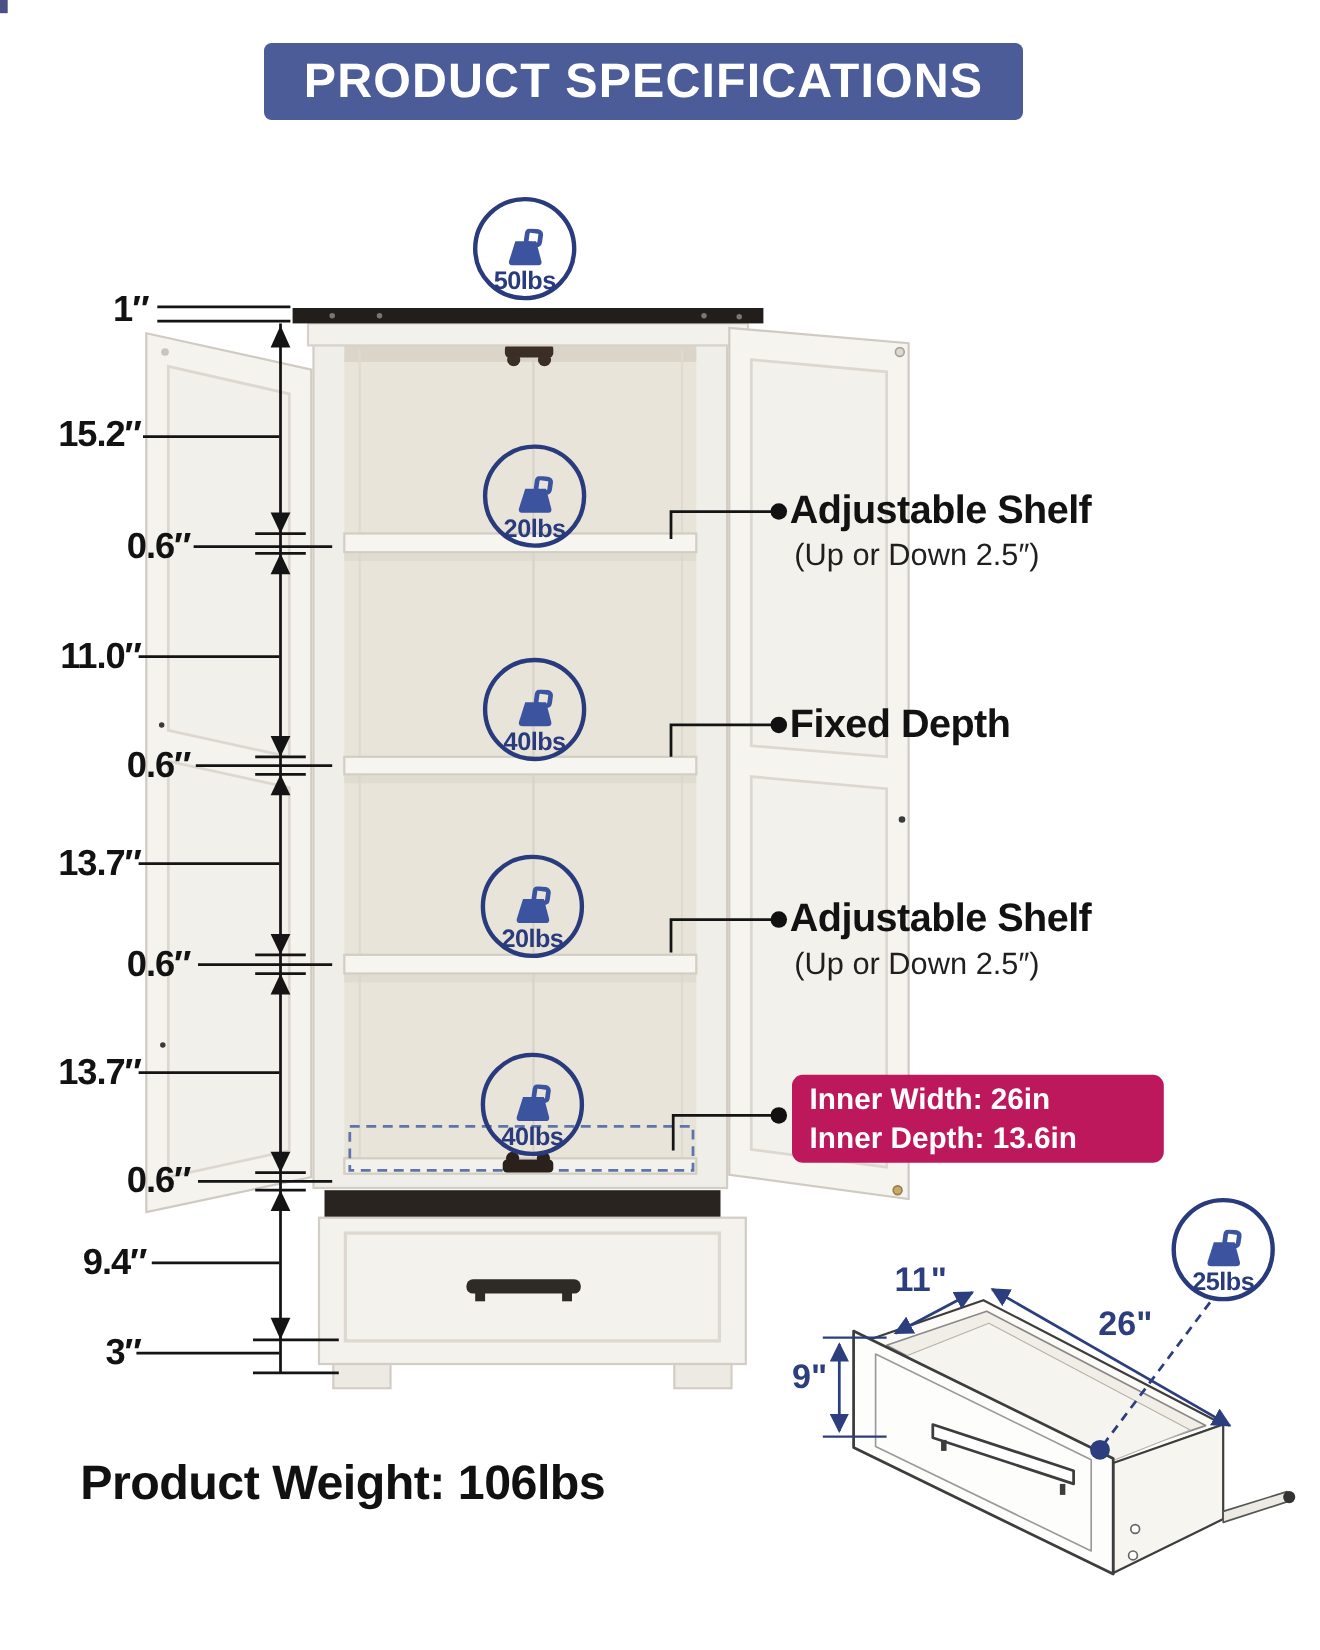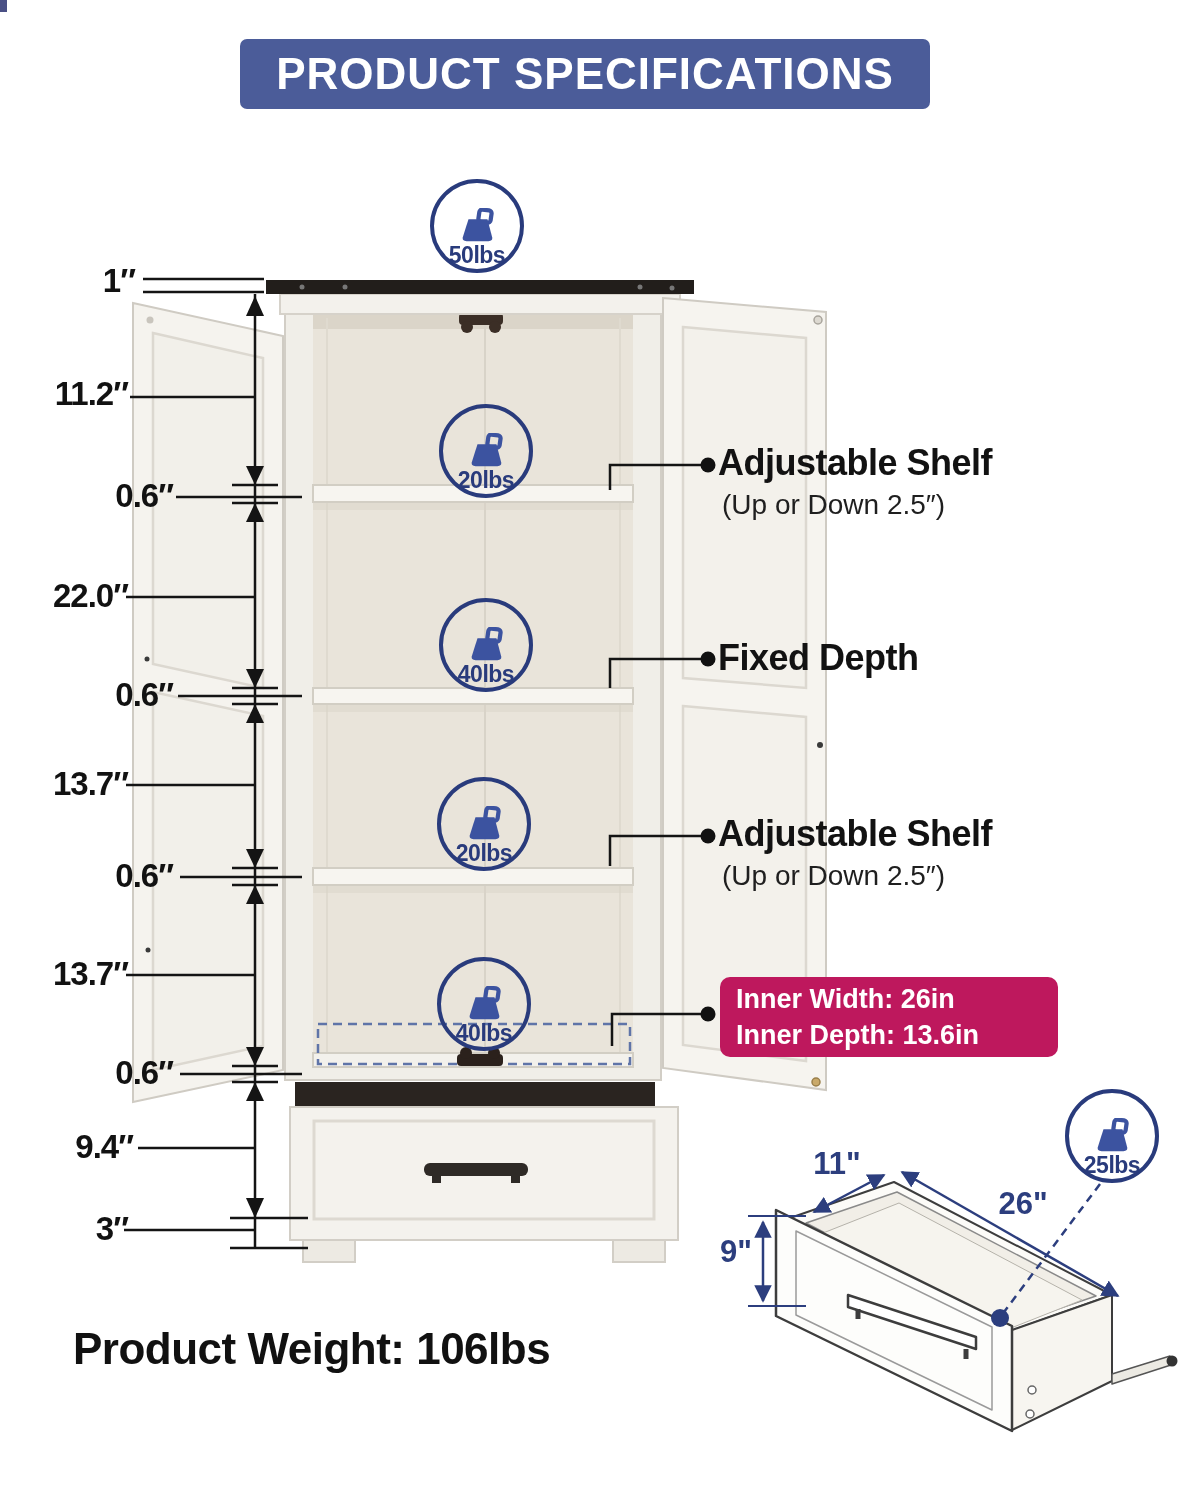--- a/index.html
+++ b/index.html
@@ -223,23 +223,23 @@
       <line x1="1100" y1="1184" x2="1004" y2="1312" stroke-dasharray="8 6"></line>
       <circle cx="1000" cy="1318" r="9" fill="#2c3e7e" stroke="none"></circle>
     </g>
   </svg>
 
   <div class="header-banner">
     <span>PRODUCT SPECIFICATIONS</span>
   </div>
 
   <div class="dim-label" style="left:15px;top:262px;">1″</div>
-  <div class="dim-label" style="left:8px;top:375px;">11.2″</div>
+  <div class="dim-label" style="left:8px;top:375px;">15.2″</div>
   <div class="dim-label" style="left:53px;top:477px;">0.6″</div>
-  <div class="dim-label" style="left:8px;top:577px;">22.0″</div>
+  <div class="dim-label" style="left:8px;top:577px;">11.0″</div>
   <div class="dim-label" style="left:53px;top:676px;">0.6″</div>
   <div class="dim-label" style="left:8px;top:765px;">13.7″</div>
   <div class="dim-label" style="left:53px;top:857px;">0.6″</div>
   <div class="dim-label" style="left:8px;top:955px;">13.7″</div>
   <div class="dim-label" style="left:53px;top:1054px;">0.6″</div>
   <div class="dim-label" style="left:13px;top:1128px;">9.4″</div>
   <div class="dim-label" style="left:8px;top:1210px;">3″</div>
 
   <div class="callout-title" style="left:718px;top:442px;">Adjustable Shelf</div>
   <div class="callout-sub" style="left:722px;top:489px;">(Up or Down 2.5″)</div>

